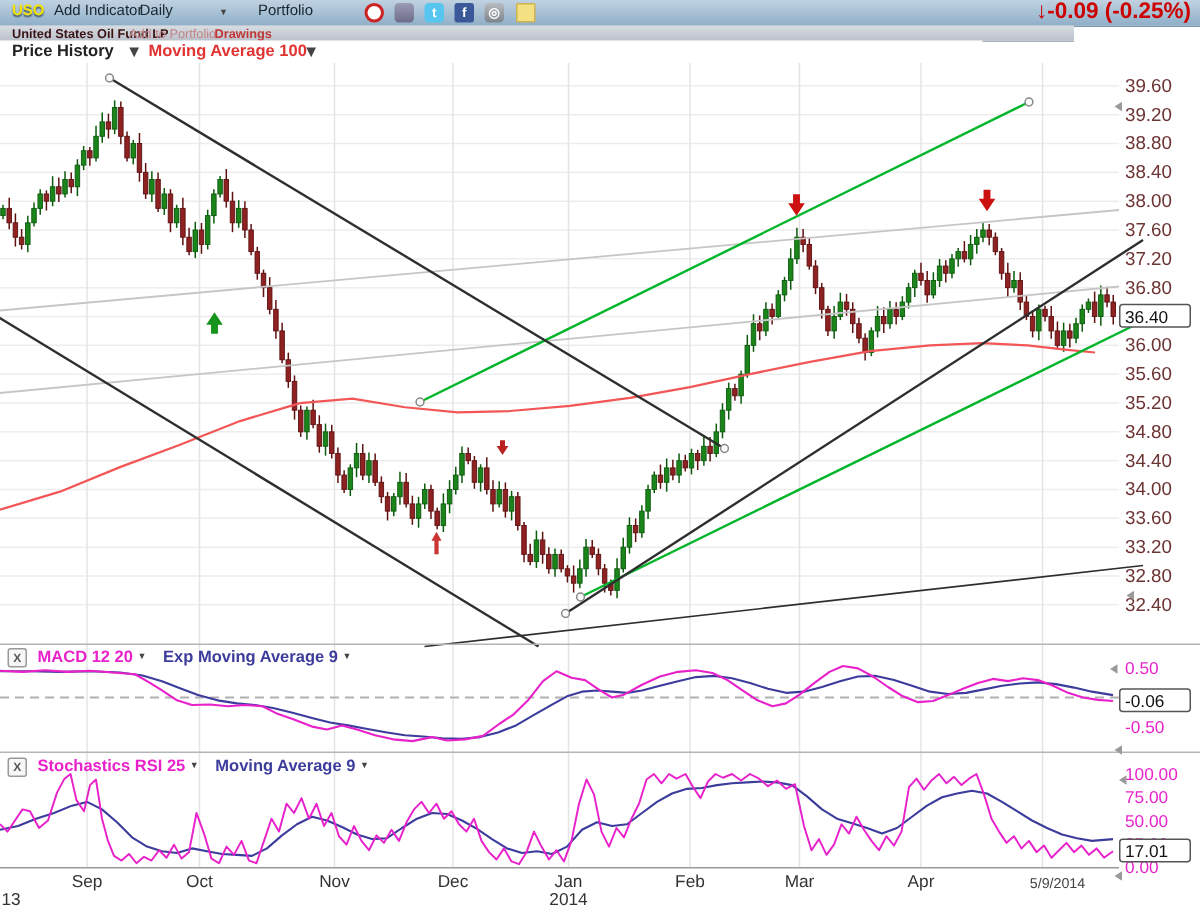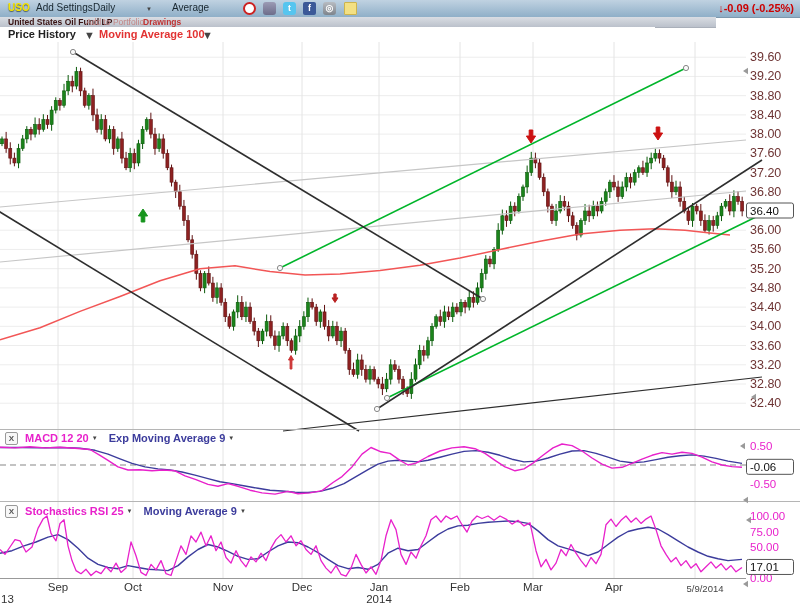--- a/index.html
+++ b/index.html
@@ -12,21 +12,21 @@
   .symbol{font-weight:bold;color:#f5e300;text-shadow:0 1px 1px #456}
   .arr{font-size:6px;color:#444;vertical-align:2px}
   .icon{position:absolute;top:2px;width:13px;height:13px;border-radius:3px;
         font-size:9px;font-weight:bold;color:#fff;text-align:center;line-height:13px}
   .ic-clock{border-radius:50%;background:#fff;border:2px solid #c22;width:9px;height:9px}
   .ic-books{background:linear-gradient(#9b9bb5,#6d6d8a)}
   .ic-twitter{background:#56c5ef;color:#fff}
   .ic-facebook{background:#3b5998;border-radius:2px}
   .ic-camera{background:linear-gradient(#b8bcc2,#7e848c)}
   .ic-note{background:#f3e083;border:1px solid #cdb44e;width:11px;height:11px;border-radius:1px}
-  .change{color:#c00;font-weight:bold;font-size:11px}
+  .change{color:#c00;font-weight:bold;font-size:15px}
   .row2{position:absolute;left:0;top:17px;width:716px;height:10px;z-index:6;
         background:linear-gradient(#d9dde3,#bbc1cb);border-bottom:1px solid #aab0ba}
   .r2i{position:absolute;top:0;height:10px;line-height:10px;font-size:8.5px;font-weight:bold;white-space:nowrap}
   .fund-name{color:#3a1414}
   .add-port{color:#c28585;font-weight:normal}
   .drawings{color:#c03434}
   .row3{position:absolute;left:0;top:27px;width:655px;height:15px;z-index:6;background:#fff}
   .r3i{position:absolute;top:0;height:15px;line-height:15px;font-size:11px;font-weight:bold;white-space:nowrap}
   .ph{color:#222}
   .ma200{color:#e23333}
@@ -505,24 +505,24 @@
     <text x="460" y="591" fill="#333333" font-size="11.5" text-anchor="middle" font-weight="normal" font-family="&quot;Liberation Sans&quot;,sans-serif">Feb</text>
     <text x="533" y="591" fill="#333333" font-size="11.5" text-anchor="middle" font-weight="normal" font-family="&quot;Liberation Sans&quot;,sans-serif">Mar</text>
     <text x="614" y="591" fill="#333333" font-size="11.5" text-anchor="middle" font-weight="normal" font-family="&quot;Liberation Sans&quot;,sans-serif">Apr</text>
     <text x="379" y="603" fill="#333333" font-size="11.5" text-anchor="middle" font-weight="normal" font-family="&quot;Liberation Sans&quot;,sans-serif">2014</text>
     <text x="1" y="603" fill="#333333" font-size="11.5" text-anchor="start" font-weight="normal" font-family="&quot;Liberation Sans&quot;,sans-serif">13</text>
     <text x="705" y="592" fill="#444" font-size="9.5" text-anchor="middle" font-weight="normal" font-family="&quot;Liberation Sans&quot;,sans-serif">5/9/2014</text>
   </svg>
 
 <div class="toolbar">
   <span class="tbi symbol" style="left:8px">USO</span>
-  <span class="tbi" style="left:36px">Add Settings</span>
+  <span class="tbi" style="left:36px">Add Indicator</span>
   <span class="tbi" style="left:93px">Daily</span>
   <span class="tbi arr" style="left:146px;top:1px">▼</span>
-  <span class="tbi" style="left:172px">Average</span>
+  <span class="tbi" style="left:172px">Portfolio</span>
   <span class="icon ic-clock" style="left:243px"></span>
   <span class="icon ic-books" style="left:263px"></span>
   <span class="icon ic-twitter" style="left:283px">t</span>
   <span class="icon ic-facebook" style="left:303px">f</span>
   <span class="icon ic-camera" style="left:323px">◎</span>
   <span class="icon ic-note" style="left:344px"></span>
   <span class="tbi change" style="right:6px"><span>↓</span><span>-0.09 (-0.25%)</span></span>
 </div>
 
 <div class="row2">

